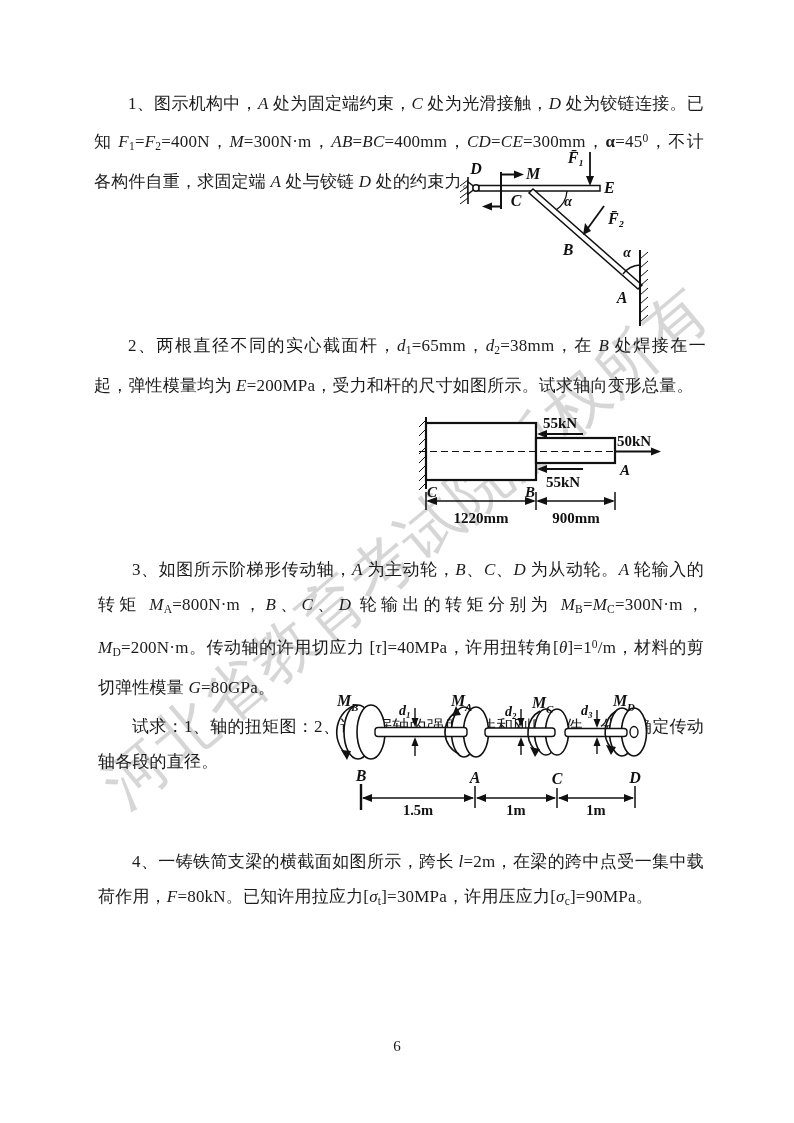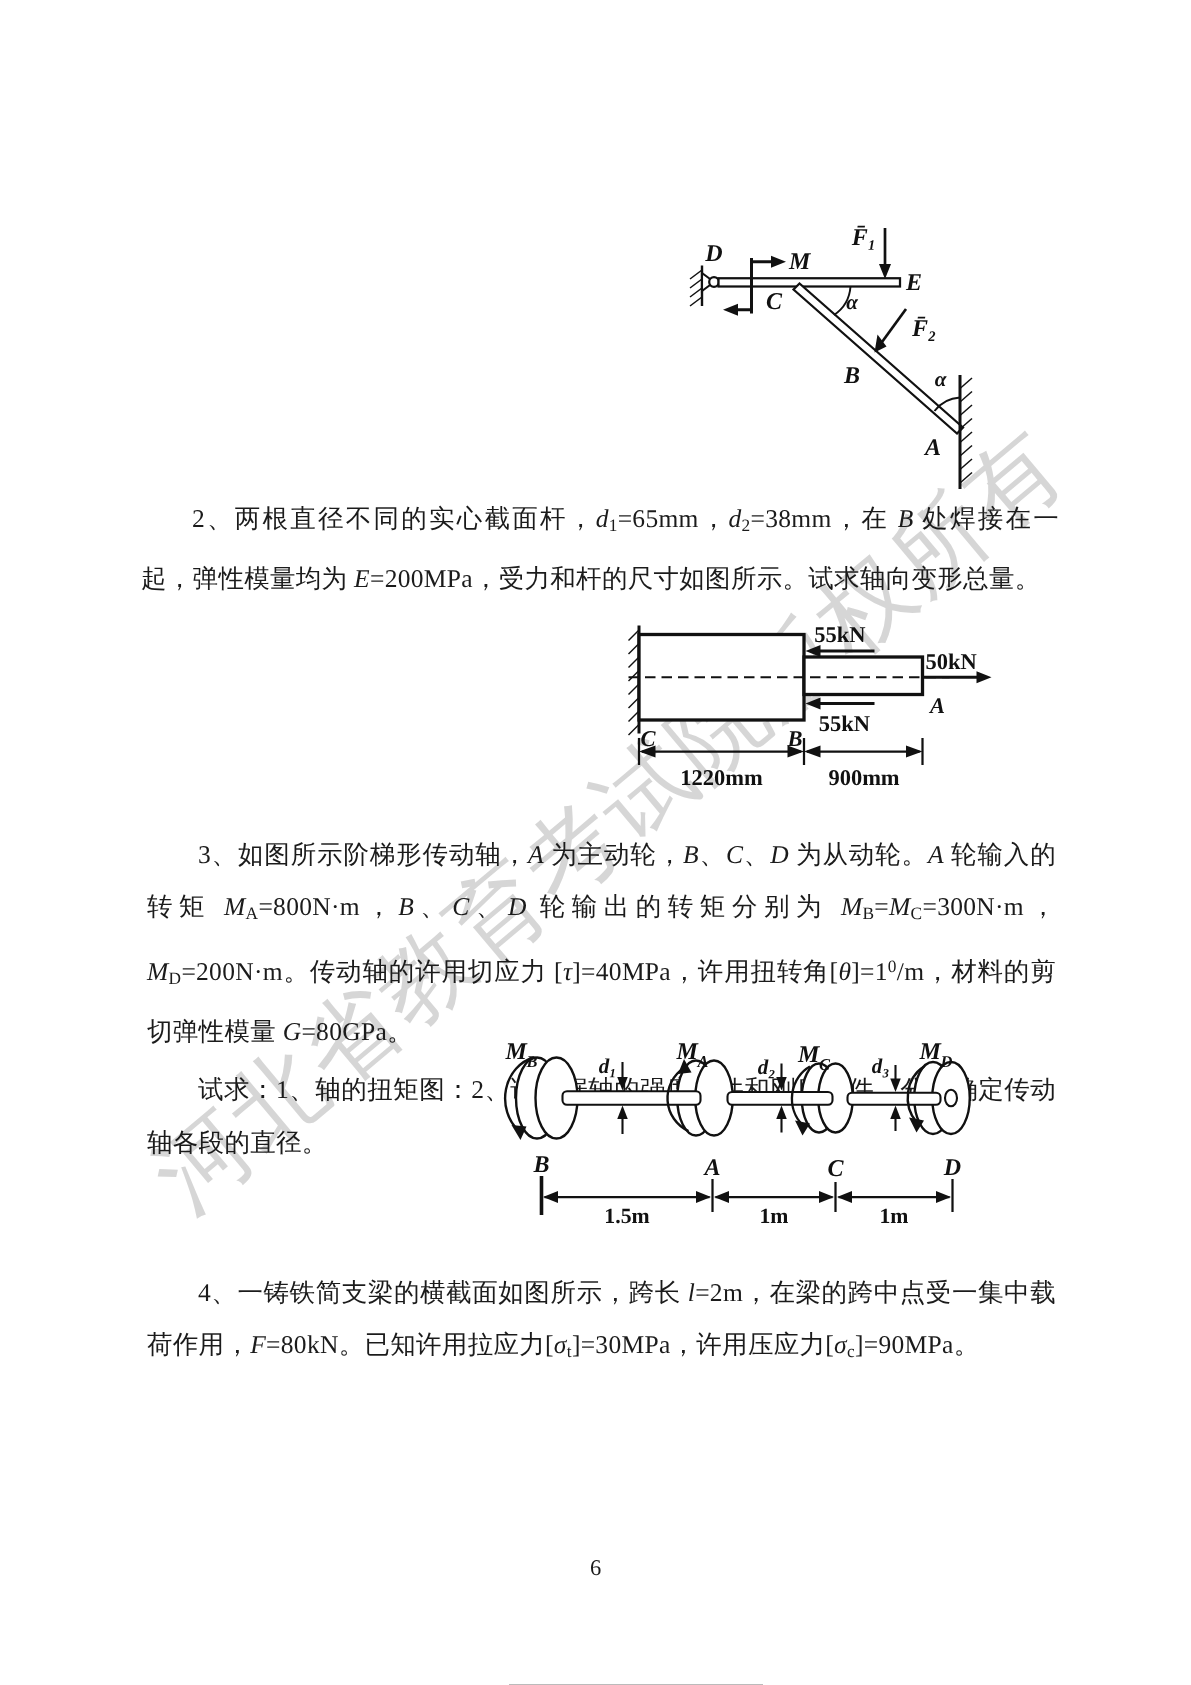--- a/index.html
+++ b/index.html
@@ -55,20 +55,21 @@
     z-index:2;
   }
 </style>
 </head>
 <body>
 
 <div class="page">
 
   <div class="watermark">河北省教育考试院版权所有</div>
 
+  <div class="para" style="left:94px;top:86px;width:610px;">1、图示机构中，<i>A</i> 处为固定端约束，<i>C</i> 处为光滑接触，<i>D</i> 处为铰链连接。已知 <i>F</i><sub>1</sub>=<i>F</i><sub>2</sub>=400N，<i>M</i>=300N·m，<i>AB</i>=<i>BC</i>=400mm，<i>CD</i>=<i>CE</i>=300mm，<b>α</b>=45<sup>0</sup>，不计各构件自重，求固定端 <i>A</i> 处与铰链 <i>D</i> 处的约束力。</div>
 
   <svg class="fig" style="left:438px;top:142px;" width="270" height="195" viewBox="0 0 270 195">
 
     <g>
       <line class="stroke" x1="30" y1="35" x2="30" y2="62" stroke-width="1.6"></line>
       <line class="stroke" x1="30" y1="38" x2="22" y2="44"></line>
       <line class="stroke" x1="30" y1="44" x2="22" y2="50"></line>
       <line class="stroke" x1="30" y1="50" x2="22" y2="56"></line>
       <line class="stroke" x1="30" y1="56" x2="22" y2="62"></line>
     </g>

